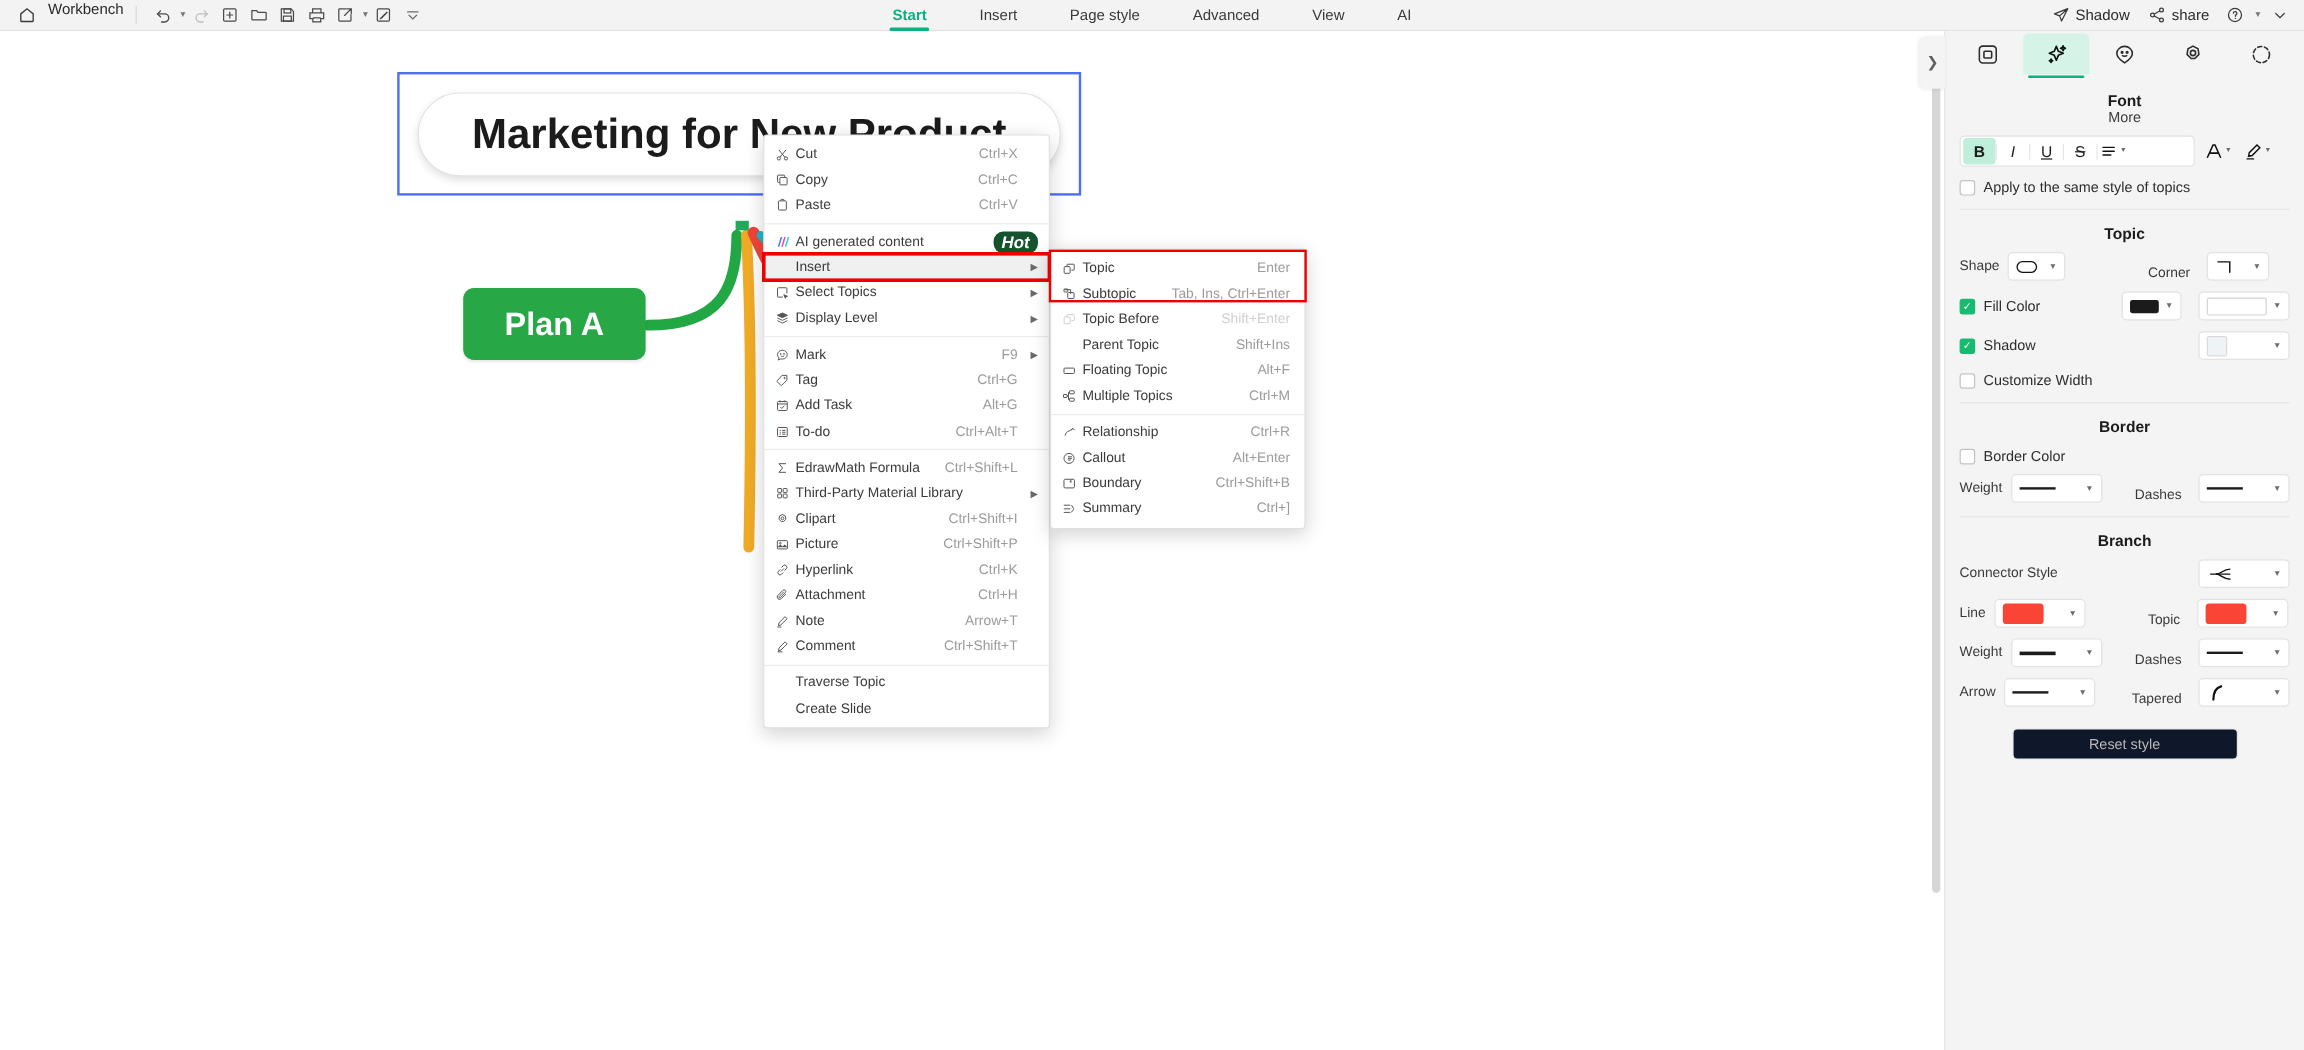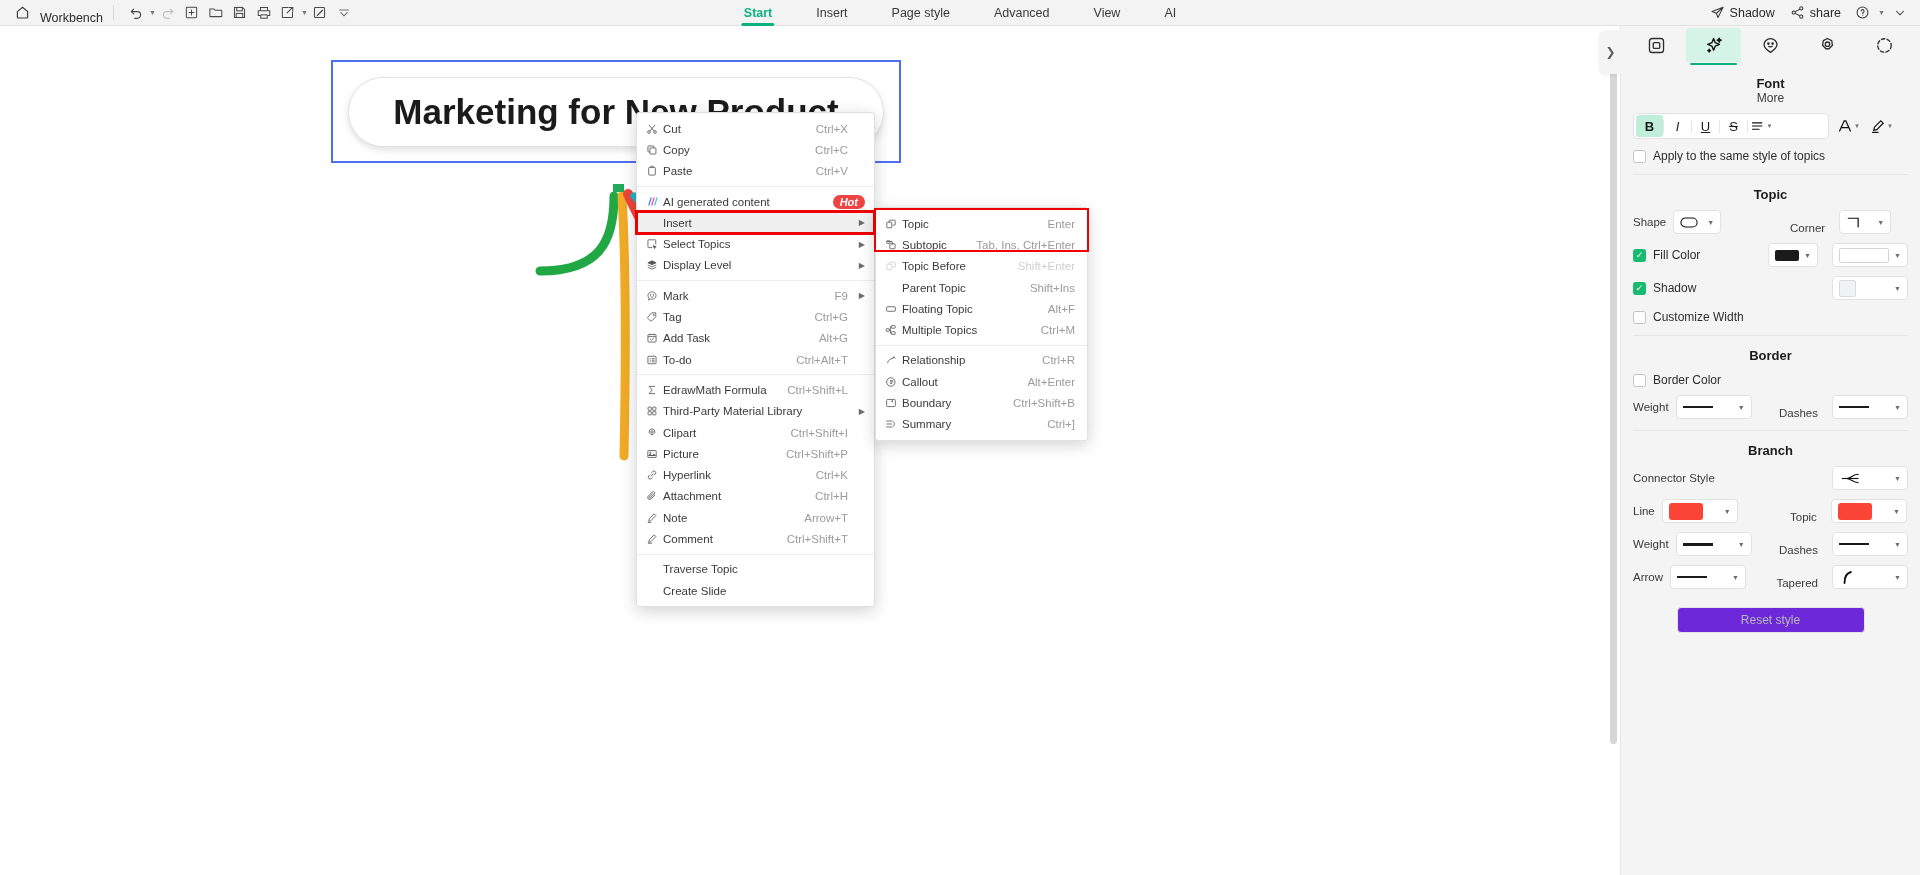--- a/index.html
+++ b/index.html
@@ -12,21 +12,21 @@
   }
   #app { position: relative; width: 1920px; height: 875px; }
 
   
   .topbar {
     position: absolute; top: 0; left: 0; width: 1920px; height: 26px;
     background: #f3f3f3; border-bottom: 1px solid #e2e2e2;
     display: flex; align-items: center;
   }
   .tb-left { display: flex; align-items: center; height: 26px; padding-left: 10px; }
-  .home-group { display: flex; align-items: flex-end; gap: 6px; }
+  .home-group { display: flex; align-items: flex-start; gap: 6px; }
   .home-label { font-size: 12.5px; color: #2b2b2b; }
   .tb-sep { width: 1px; height: 15px; background: #d8d8d8; margin: 0 10px; }
   .tb-ico {
     width: 24px; height: 24px; display: flex; align-items: center;
     justify-content: center; cursor: pointer; color: #4a4a4a;
   }
   .tb-ico.dim { color: #bdbdbd; }
   .caret { font-size: 7px; color: #777; margin-left: 1px; }
 
   .tb-center {
@@ -110,21 +110,21 @@
   .mi .lbl { flex: 1; white-space: nowrap; }
   .mi .sc { color: #9b9b9b; font-size: 11.5px; margin-left: auto; padding-right: 3px; white-space: nowrap; }
   .mi .arw { color: #6a6a6a; font-size: 8px; margin-left: 6px; width: 8px; text-align: right; }
   .mi.noicon .lbl { padding-left: 17px; }
   .msep { height: 1px; background: #ececec; margin: 4px 0; }
 
   .mi.highlight {
     background: #f0f0f0; outline: 3px solid #ee0000; outline-offset: -1px; z-index: 5;
   }
   .badge-hot {
-    background: #ef4444; color: #fff; font-size: 11px; font-weight: 700;
+    background: #14532d; color: #fff; font-size: 14px; font-weight: 700;
     font-style: italic; padding: 1px 7px; border-radius: 8px; margin-left: auto;
   }
 
   .submenu {
     position: absolute; left: 875px; top: 207px; width: 213px;
     background: #ffffff; border: 1px solid #e0e0e0; border-radius: 3px;
     box-shadow: 0 4px 16px rgba(0,0,0,0.18); padding: 5px 0; z-index: 50;
   }
   .sub-redbox {
     position: absolute; left: 874px; top: 208px; width: 215px; height: 44px;
@@ -219,21 +219,21 @@
   .ctrl.wide { width: 76px; justify-content: space-between; }
   .sw { width: 24px; height: 11px; border-radius: 2px; }
   .sw.black { background: #1b1b1b; }
   .sw.white { background: #fff; border: 1px solid #d4d4d4; width: 56px; height: 15px; }
   .sw.red { background: #fa4436; width: 34px; height: 17px; border-radius: 3px; }
   .sw.shadow { background: #eef3f6; border: 1px solid #dadada; width: 17px; height: 17px; }
   .line-s { width: 30px; height: 1.5px; background: #1b1b1b; }
   .line-b { width: 30px; height: 3px; background: #1b1b1b; }
   .reset-btn {
     margin-top: 18px; width: 188px; height: 26px; margin-left: auto;
-    margin-right: auto; background: #6d28d9; border: 1px solid #e4e4e4;
+    margin-right: auto; background: #0f172a; border: 1px solid #e4e4e4;
     border-radius: 4px; display: flex; align-items: center;
     justify-content: center; font-size: 12px; color: #b8b8b8; cursor: default;
   }
   svg { display: block; }
 </style>
 </head>
 <body>
 
 <div id="app">
 
@@ -366,20 +366,23 @@
 
       <path d="M614 170 C 614 215, 600 245, 540 245" stroke="#22a745" stroke-width="9" fill="none" stroke-linecap="round"></path>
 
       <path d="M622 170 C 626 240, 626 330, 624 430" stroke="#f0ab26" stroke-width="9" fill="none" stroke-linecap="round"></path>
 
       <path d="M628 168 C 640 195, 652 215, 662 232" stroke="#f0453a" stroke-width="10" fill="none" stroke-linecap="round"></path>
 
       <path d="M634 170 C 648 186, 660 196, 670 203" stroke="#22b5c4" stroke-width="7" fill="none" stroke-linecap="round"></path>
     </svg>
 
+    <div class="plan-a">
+      <span class="plan-a-text">Plan A</span>
+    </div>
 
     <div class="central-topic">
       <span class="central-text">Marketing for New Product</span>
     </div>
     <div class="central-sel"></div>
     <div class="handle"></div>
 
     <div class="vscroll-track"></div>
     <div class="vscroll-thumb"></div>
   </div>

